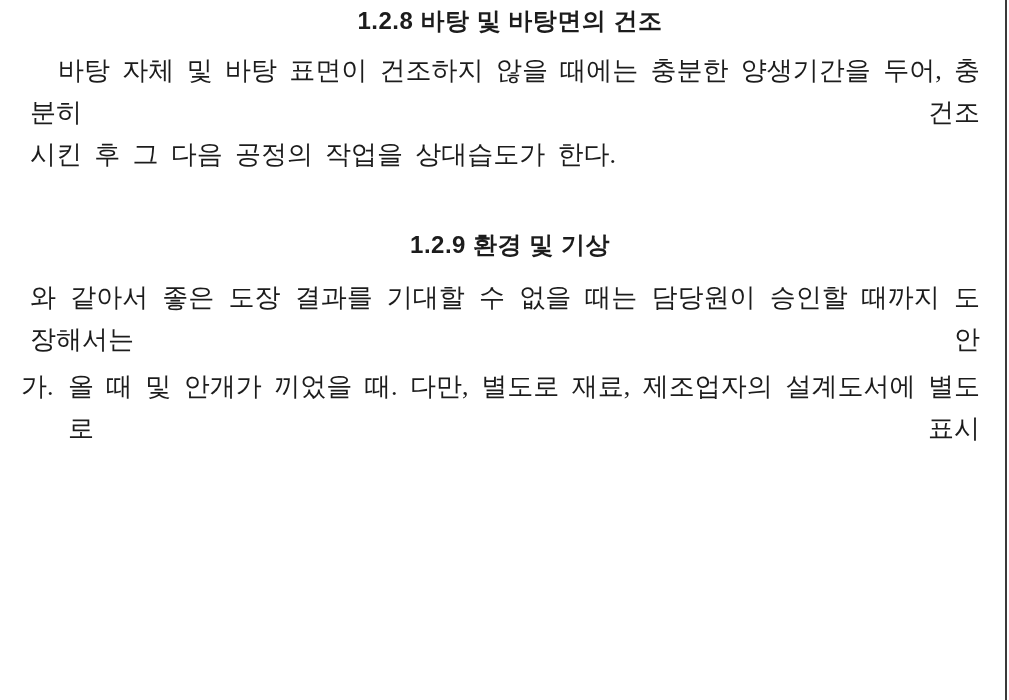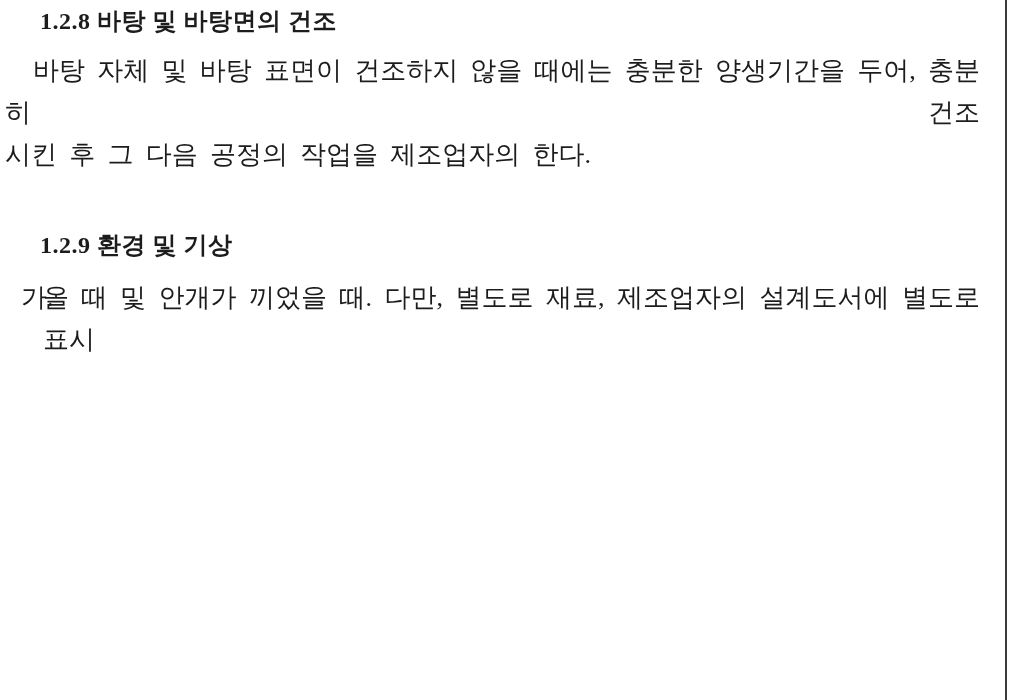--- a/index.html
+++ b/index.html
@@ -9,59 +9,62 @@
     position: relative;
     overflow: hidden;
   }
   .doc {
     position:absolute; left:5px; top:4px; width:975px;
     font-family:"Liberation Serif", serif;
     font-size:26px; line-height:42px;
     color: var(--text, #1c1c1c);
   }
   .heading {
-    font-family:Liberation Serif, serif;
+    font-family:Liberation Sans, sans-serif;
     font-size:24px; font-weight:bold; line-height:34px;
     padding-left:35px;
     letter-spacing:0.5px;
+    text-align:center;
   }
   .h2 { margin-top:52px; }
   .para1 { margin-top:12px; }
   .para2 { margin-top:15px; }
   .line {
     text-align:justify;
     text-align-last:justify;
     word-spacing:0.22em;
+    margin-left:25px;
   }
   .line.first { text-indent:28px; }
   .line.last { text-align-last:left; }
   .list-item { position:relative; padding-left:38px; }
   .li-ga { margin-top:5px; }
   .marker { position:absolute; left:16px; top:0; word-spacing:normal; }
   .right-border {
     position:absolute; top:0; left:1005px; width:2px; height:700px;
     background: var(--border, #3a3a3a);
   }
 </style>
 </head>
 <body>
 
 <div class="doc">
 
   <div>
     <div class="heading h1">1.2.8 바탕 및 바탕면의 건조</div>
     <div class="para1">
       <div class="line first">바탕 자체 및 바탕 표면이 건조하지 않을 때에는 충분한 양생기간을 두어, 충분히 건조</div>
-      <div class="line last">시킨 후 그 다음 공정의 작업을 제조업자의 한다.</div>
+      <div class="line last">시킨 후 그 다음 공정의 작업을 상대습도가 한다.</div>
     </div>
   </div>
 
   <div>
     <div class="heading h2">1.2.9 환경 및 기상</div>
     <div class="para2">
+      <div class="line">와 같아서 좋은 도장 결과를 기대할 수 없을 때는 담당원이 승인할 때까지 도장해서는 안</div>
     </div>
 
     <div class="list-item li-ga">
       <span class="marker">가.</span>
       <div class="line">올 때 및 안개가 끼었을 때. 다만, 별도로 재료, 제조업자의 설계도서에 별도로 표시</div>
 
     </div>
 
   </div>
 

